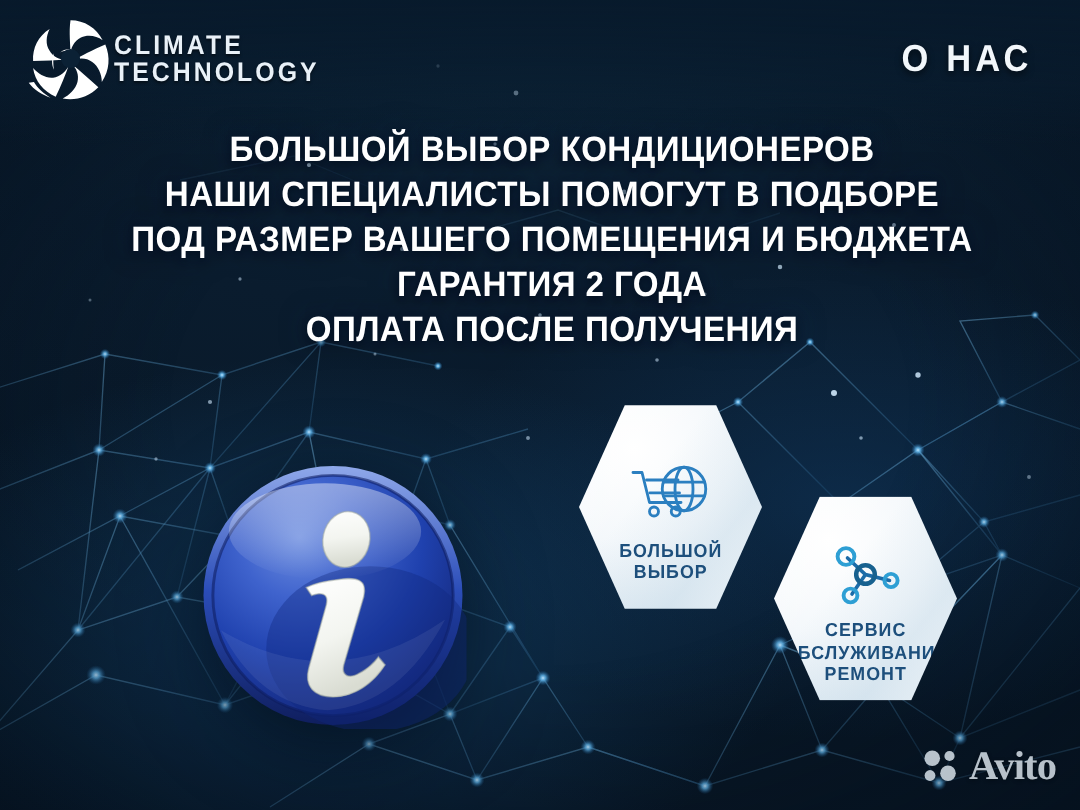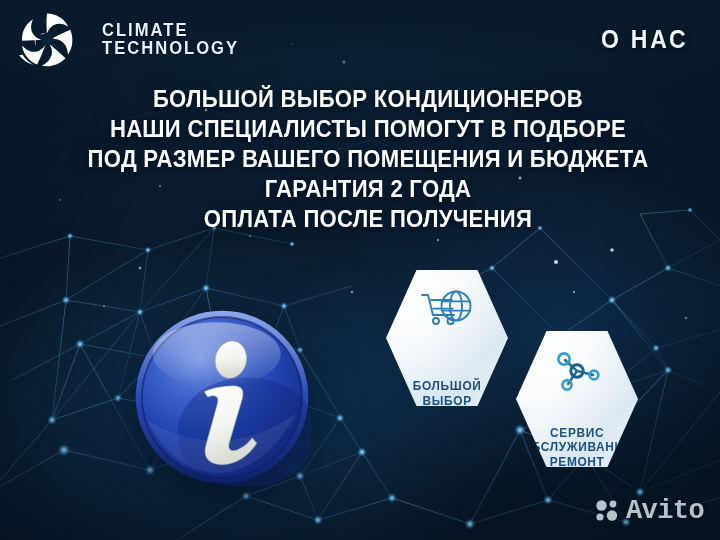--- a/index.html
+++ b/index.html
@@ -39,21 +39,21 @@
     pointer-events:none;
   }
 
   
   .header{
     position:absolute; left:0; right:0; top:0; height:78px;
     display:flex; align-items:center; justify-content:space-between;
     padding:0 22px 0 18px;
     z-index:6;
   }
-  .brand{ display:flex; align-items:center; gap:26px; }
+  .brand{ display:flex; align-items:center; gap:0; }
   .brand-mark{ width:58px; height:58px; flex:0 0 58px; }
   .brand-words{
     display:flex; flex-direction:column; justify-content:center;
     line-height:1.02;
   }
   .brand-words span{
     color:#e9f1f8;
     font-family:"Liberation Sans Narrow","Liberation Sans", sans-serif;
     font-weight:700;
     font-size:18px;
@@ -101,21 +101,21 @@
   }
 
   
   .hexwrap{ position:absolute; inset:0; z-index:7; }
   .hex{
     position:absolute;
     width:122px; height:140px;
     clip-path:polygon(25% 1.5%, 75% 1.5%, 100% 50%, 75% 98.5%, 25% 98.5%, 0% 50%);
     background:
       radial-gradient(ellipse 120% 100% at 30% 22%, #ffffff 0%, #f4f8fb 45%, #e3edf4 76%, #d4e3ee 100%);
-    display:flex; flex-direction:column; align-items:center; justify-content:space-between;
+    display:flex; flex-direction:column; align-items:center; justify-content:center;
     padding-top:17px;
     filter:drop-shadow(0 6px 14px rgba(0,10,24,.5));
   }
   .hex .sheen{
     position:absolute; inset:0;
     background:linear-gradient(128deg, rgba(255,255,255,.75) 0%, rgba(255,255,255,0) 38%, rgba(182,208,226,.30) 72%, rgba(255,255,255,.55) 100%);
     pointer-events:none;
   }
   .hex .ico{ position:relative; z-index:2; height:50px; display:flex; align-items:center; justify-content:center; }
   .hex .cap{
@@ -137,21 +137,21 @@
   #hex-warranty{ left:386px; top:391px; }
 
   
   .avito{
     position:absolute; right:16px; bottom:14px;
     display:flex; align-items:center; gap:6px;
     z-index:8; opacity:.82;
   }
   .avito .word{
     color:#dfe9f1;
-    font-family:Liberation Mono, monospace;
+    font-family:Liberation Serif, serif;
     font-weight:700; font-size:27px; letter-spacing:-.6px;
     text-shadow:0 1px 3px rgba(0,0,0,.5);
   }
 </style>
 </head>
 <body>
 
 <div class="poster">
 
   <svg class="bg-net" viewBox="0 0 720 540" preserveAspectRatio="none" aria-hidden="true">

